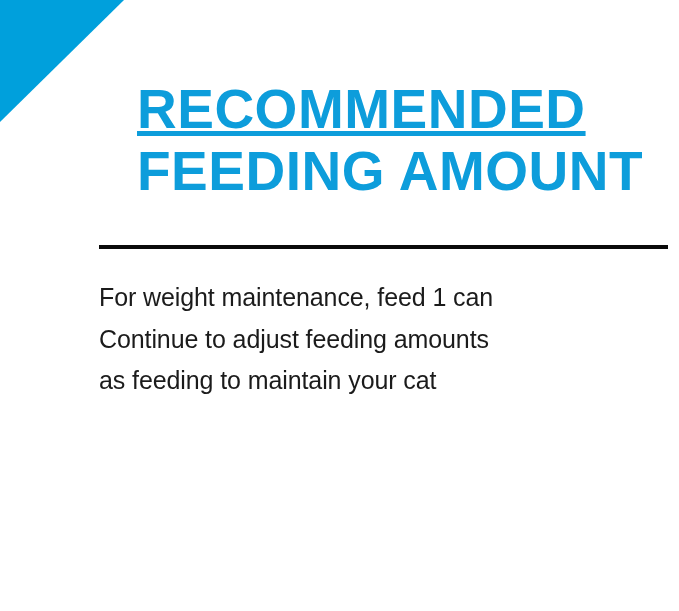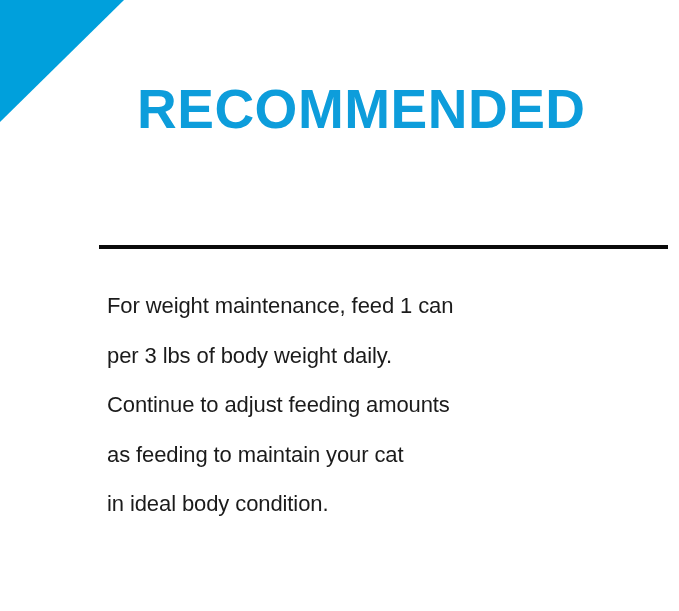--- a/index.html
+++ b/index.html
@@ -43,21 +43,21 @@
     color: #0D9DDB;
     font-family: "Liberation Sans", sans-serif;
     font-weight: bold;
     font-size: 55px;
     line-height: 62px;
     letter-spacing: 0.5px;
     white-space: nowrap;
     margin: 0;
     -webkit-font-smoothing: antialiased;
   }
-  #title-line-1 { margin-left: 38px; }
+  #title-line-1 { margin-left: 38px; text-decoration: underline; }
   #title-line-2 { margin-left: 38px; }
 
   
   #divider {
     position: absolute;
     left: 99px;
     top: 245px;
     width: 569px;
     height: 4px;
     background: #0a0a0a;
@@ -67,45 +67,44 @@
   #body-copy {
     position: absolute;
     left: 99px;
     top: 277px;
     width: 580px;
   }
   .body-line {
     color: #1b1b1b;
     font-family: "Liberation Sans", sans-serif;
     font-weight: normal;
-    font-size: 22px;
+    font-size: 25px;
     line-height: 41.5px;
     letter-spacing: -0.1px;
     white-space: nowrap;
-    margin: 8px;
+    margin: 0;
   }
 </style>
 </head>
 <body>
 
 <div id="label-card">
 
   <div id="corner-accent">
     <svg width="124" height="122" viewBox="0 0 124 122" xmlns="http://www.w3.org/2000/svg">
       <polygon points="0,0 124,0 0,122" fill="#00A0DC"></polygon>
     </svg>
   </div>
 
   <div id="title-block">
     <div class="title-line" id="title-line-1">RECOMMENDED</div>
+    <div class="title-line" id="title-line-2">FEEDING AMOUNT</div>
   </div>
 
   <div id="divider"></div>
 
   <div id="body-copy">
     <p class="body-line">For weight maintenance, feed 1 can</p>
-    <p class="body-line">per 3 lbs of body weight daily.</p>
     <p class="body-line">Continue to adjust feeding amounts</p>
     <p class="body-line">as feeding to maintain your cat</p>
-    <p class="body-line">in ideal body condition.</p>
   </div>
 
 </div>
 
 </body></html>

